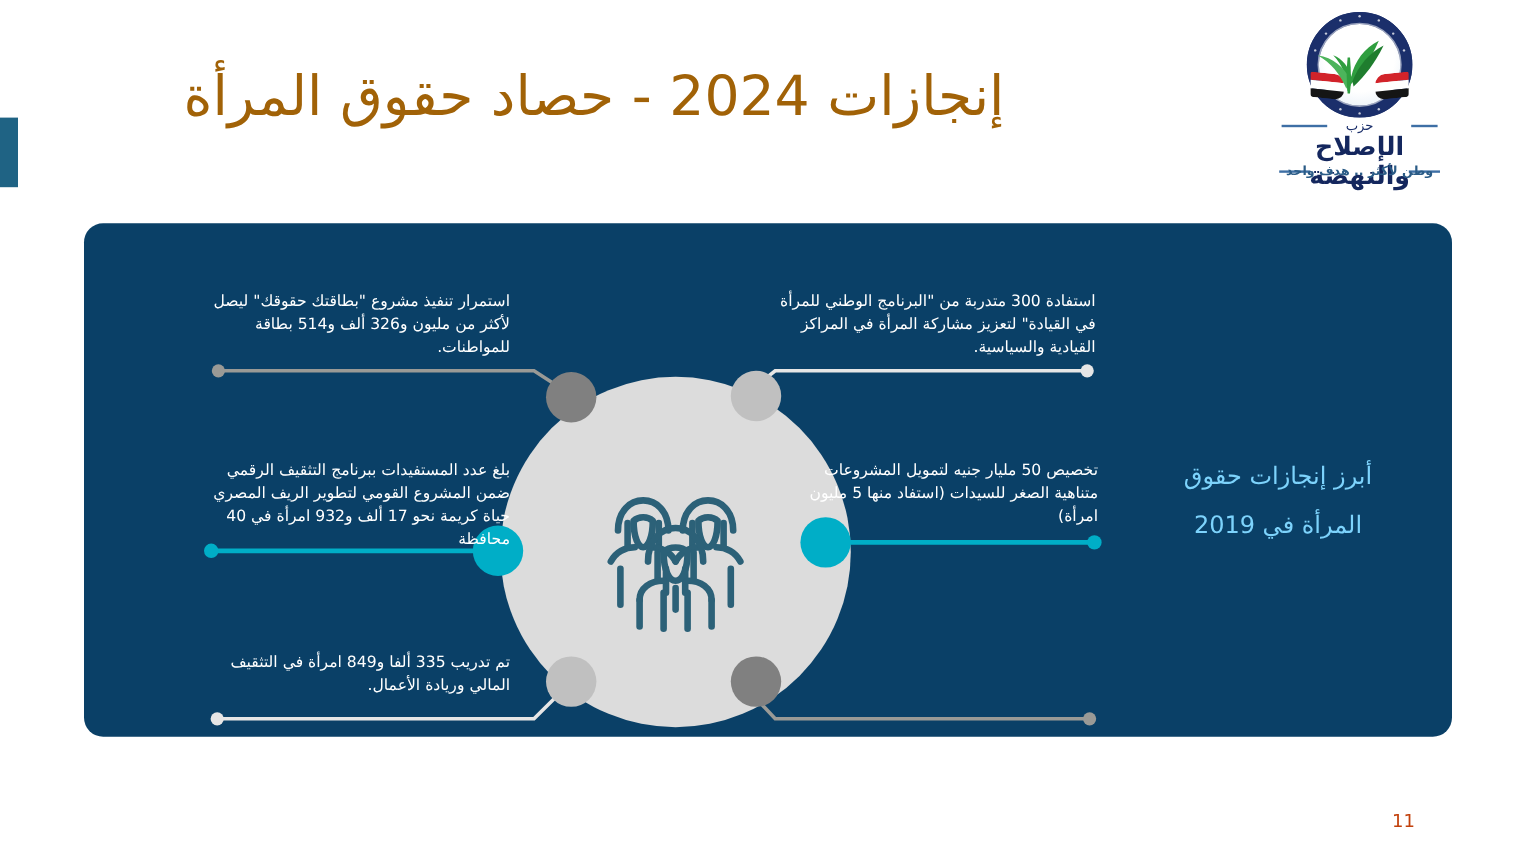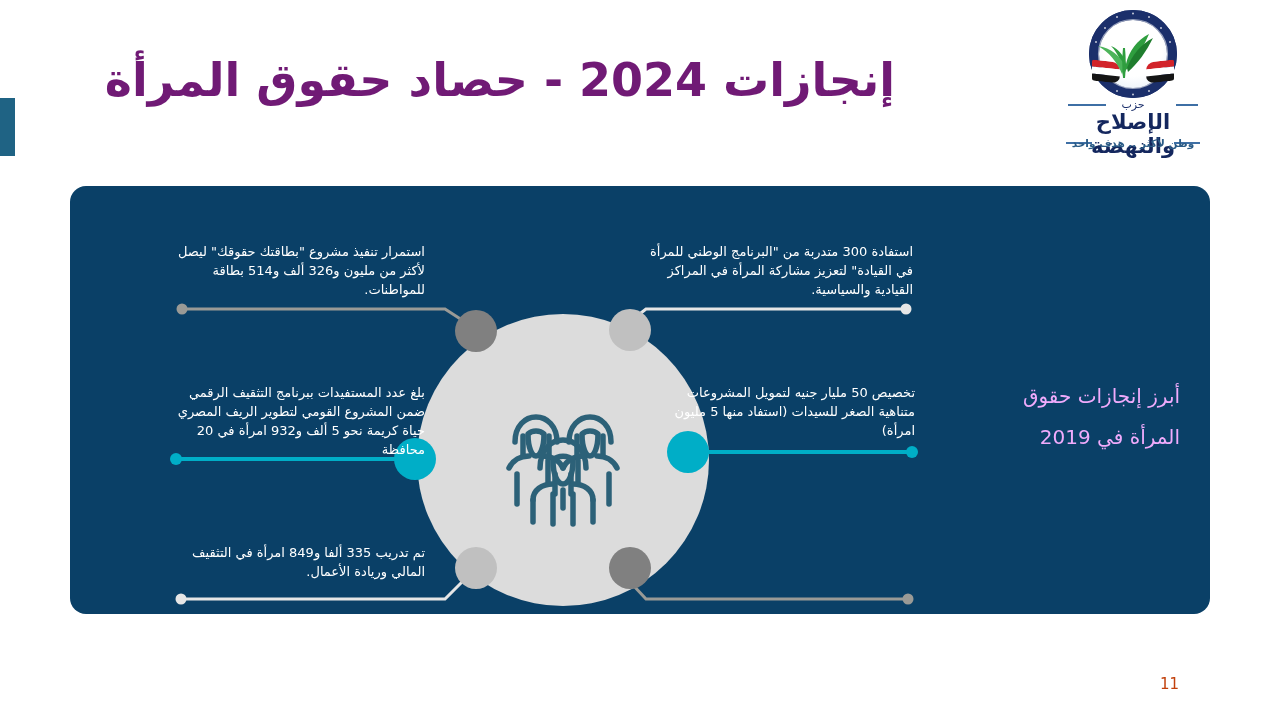--- a/index.html
+++ b/index.html
@@ -23,26 +23,26 @@
     top: 98px;
     width: 15px;
     height: 58px;
     background: #1f6384;
   }
   #slide-title {
     position: absolute;
     right: 385px;
     top: 52px;
     width: 800px;
-    text-align: right;
+    text-align: center;
     direction: rtl;
     font-size: 46px;
     line-height: 1.25;
-    color: #701a75;
-    font-weight: 700;
+    color: #a16207;
+    font-weight: 400;
     white-space: nowrap;
   }
 
   
   #logo {
     position: absolute;
     left: 1058px;
     top: 6px;
     width: 150px;
     height: 156px;
@@ -153,23 +153,23 @@
     border-radius: 16px;
     overflow: hidden;
   }
 
   
   #card-heading {
     position: absolute;
     right: 30px;
     top: 190px;
     width: 230px;
-    text-align: right;
-    direction: rtl;
-    color: #f0abfc;
+    text-align: center;
+    direction: rtl;
+    color: #7dd3fc;
     font-size: 20px;
     line-height: 2.05;
   }
 
   
   #hub {
     position: absolute;
     left: 417px;
     top: 314px;
     width: 292px;
@@ -356,19 +356,19 @@
 
     <g>
       <polyline points="908,599 646,599 632,584" fill="none" stroke="#9a9a96" stroke-width="3"></polyline>
       <circle cx="908" cy="599" r="5.5" fill="#9a9a96"></circle>
       <circle cx="630" cy="568" r="21" fill="#808080"></circle>
     </g>
   </svg>
 
   <div class="node-text ta-right" id="txt-tl">استمرار تنفيذ مشروع "بطاقتك حقوقك" ليصل لأكثر من مليون و326 ألف و514 بطاقة للمواطنات.</div>
   <div class="node-text ta-right" id="txt-tr">استفادة 300 متدربة من "البرنامج الوطني للمرأة في القيادة" لتعزيز مشاركة المرأة في المراكز القيادية والسياسية.</div>
-  <div class="node-text ta-right" id="txt-ml">بلغ عدد المستفيدات ببرنامج التثقيف الرقمي ضمن المشروع القومي لتطوير الريف المصري حياة كريمة نحو 5 ألف و932 امرأة في 20 محافظة</div>
+  <div class="node-text ta-right" id="txt-ml">بلغ عدد المستفيدات ببرنامج التثقيف الرقمي ضمن المشروع القومي لتطوير الريف المصري حياة كريمة نحو 17 ألف و932 امرأة في 40 محافظة</div>
   <div class="node-text ta-right" id="txt-mr">تخصيص 50 مليار جنيه لتمويل المشروعات متناهية الصغر للسيدات (استفاد منها 5 مليون امرأة)</div>
   <div class="node-text ta-right" id="txt-bl">تم تدريب 335 ألفا و849 امرأة في التثقيف المالي وريادة الأعمال.</div>
 
   <div id="page-number">11</div>
 
 </div>
 
 </body></html>

